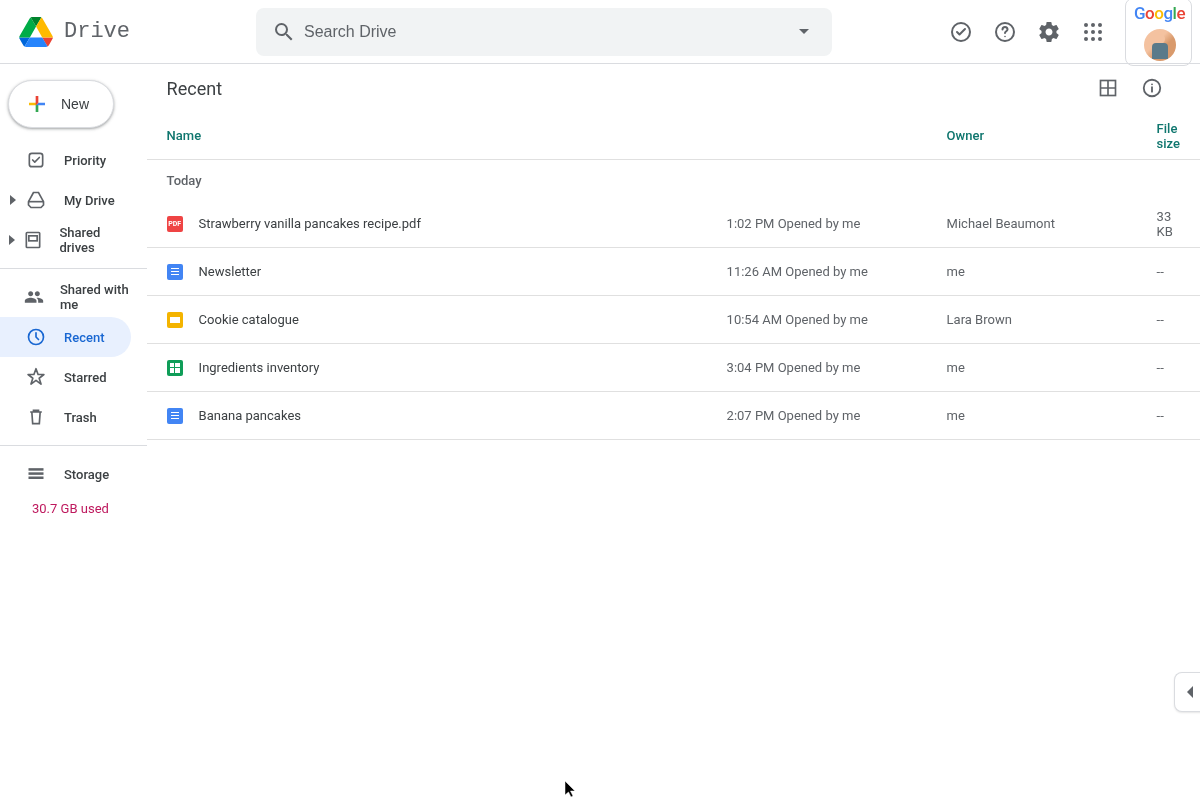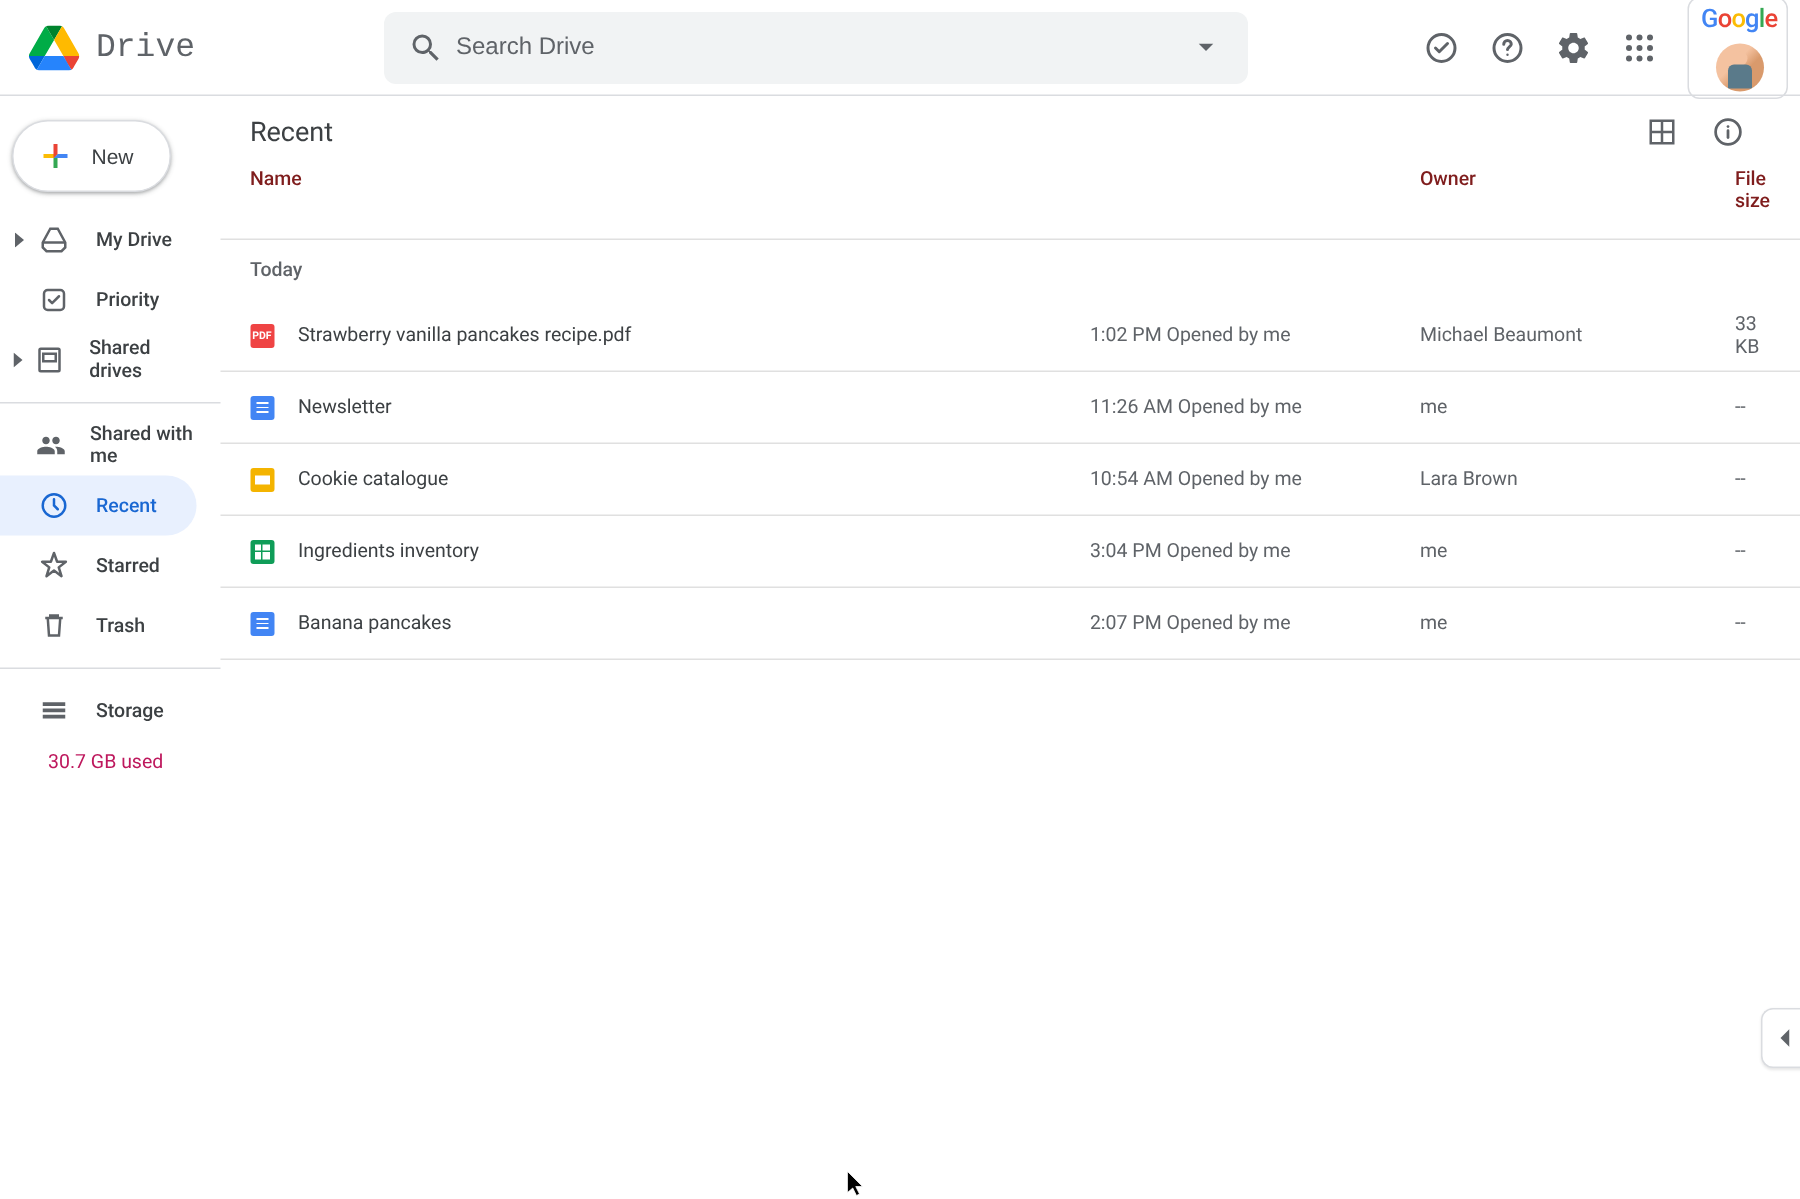--- a/index.html
+++ b/index.html
@@ -45,21 +45,21 @@
 .nav-divider { height: 1px; background: #dadce0; margin: 8px 0; }
 .storage-sub { padding-left: 32px; font-size: 13px; color: #be185d; height: 28px; display: flex; align-items: center; }
 
 
 .main { flex: 1; display: flex; flex-direction: column; }
 .page-header { height: 48px; display: flex; align-items: center; padding: 0 20px 0 20px; }
 .page-title { font-size: 18px; color: #3c4043; flex: 1; }
 .view-actions { display: flex; gap: 4px; margin-right: 8px; }
 
 .table { width: 100%; }
-.table-header { display: flex; height: 48px; align-items: flex-start; border-bottom: 1px solid #e0e0e0; padding: 0 20px; font-size: 13px; font-weight: 500; color: #7f1d1d; }
+.table-header { display: flex; height: 48px; align-items: center; border-bottom: 1px solid #e0e0e0; padding: 0 20px; font-size: 13px; font-weight: 500; color: #0f766e; }
 .col-name { flex: 0 0 560px; padding-left: 0; }
 .col-action { flex: 0 0 220px; }
 .col-owner { flex: 0 0 210px; }
 .col-size { flex: 1; }
 .section-header { height: 40px; display: flex; align-items: center; padding: 0 20px; font-size: 13px; font-weight: 500; color: #5f6368; }
 .row { display: flex; height: 48px; align-items: center; border-bottom: 1px solid #e0e0e0; padding: 0 20px; cursor: pointer; font-size: 13px; color: #5f6368; }
 .row .col-name { color: #3c4043; display: flex; align-items: center; }
 .file-icon { width: 16px; height: 16px; margin-right: 16px; border-radius: 2px; display: flex; align-items: center; justify-content: center; font-size: 7px; font-weight: bold; color: white; flex-shrink: 0; }
 .file-icon.pdf { background: #ef4444; }
 .file-icon.doc { background: #4285f4; }
@@ -159,42 +159,42 @@
             <path fill="#4285F4" d="M30 16H20l-4 4h14z"></path>
             <path fill="#FBBC05" d="M6 16v4h10l4-4z"></path>
             <path fill="#EA4335" d="M20 16V6h-4v14z"></path>
             <path fill="none" d="M0 0h36v36H0z"></path>
           </svg>
       </span>
       <span>New</span>
     </button>
 
     <ul class="nav-list">
+      <li class="nav-item">
+        <span class="nav-icon">
+          <svg width="20" height="20" viewBox="0 0 24 24" fill="none" stroke="#5f6368" stroke-width="2">
+              <rect x="4" y="4" width="16" height="16" rx="3"></rect>
+              <path d="M8 12l2.5 2.5L16 9" stroke-linecap="round" stroke-linejoin="round"></path>
+            </svg>
+        </span>
+        <span class="nav-label">Priority</span>
+      </li>
       <li class="nav-item with-expand">
         <span class="expand-arrow">
             <svg width="8" height="10" viewBox="0 0 8 10" fill="#5f6368">
               <path d="M0 0l6 5-6 5z"></path>
             </svg>
           </span>
         <span class="nav-icon">
           <svg width="20" height="20" viewBox="0 0 24 24" fill="none" stroke="#5f6368" stroke-width="2">
               <path d="M9 3L3 14v4l3 3h12l3-3v-4L15 3H9z"></path>
               <path d="M3 14h18"></path>
             </svg>
         </span>
         <span class="nav-label">My Drive</span>
-      </li>
-      <li class="nav-item">
-        <span class="nav-icon">
-          <svg width="20" height="20" viewBox="0 0 24 24" fill="none" stroke="#5f6368" stroke-width="2">
-              <rect x="4" y="4" width="16" height="16" rx="3"></rect>
-              <path d="M8 12l2.5 2.5L16 9" stroke-linecap="round" stroke-linejoin="round"></path>
-            </svg>
-        </span>
-        <span class="nav-label">Priority</span>
       </li>
       <li class="nav-item with-expand">
         <span class="expand-arrow">
             <svg width="8" height="10" viewBox="0 0 8 10" fill="#5f6368">
               <path d="M0 0l6 5-6 5z"></path>
             </svg>
           </span>
         <span class="nav-icon">
           <svg width="20" height="20" viewBox="0 0 24 24" fill="none" stroke="#5f6368" stroke-width="2">
               <rect x="4" y="3" width="16" height="18" rx="1"></rect>

